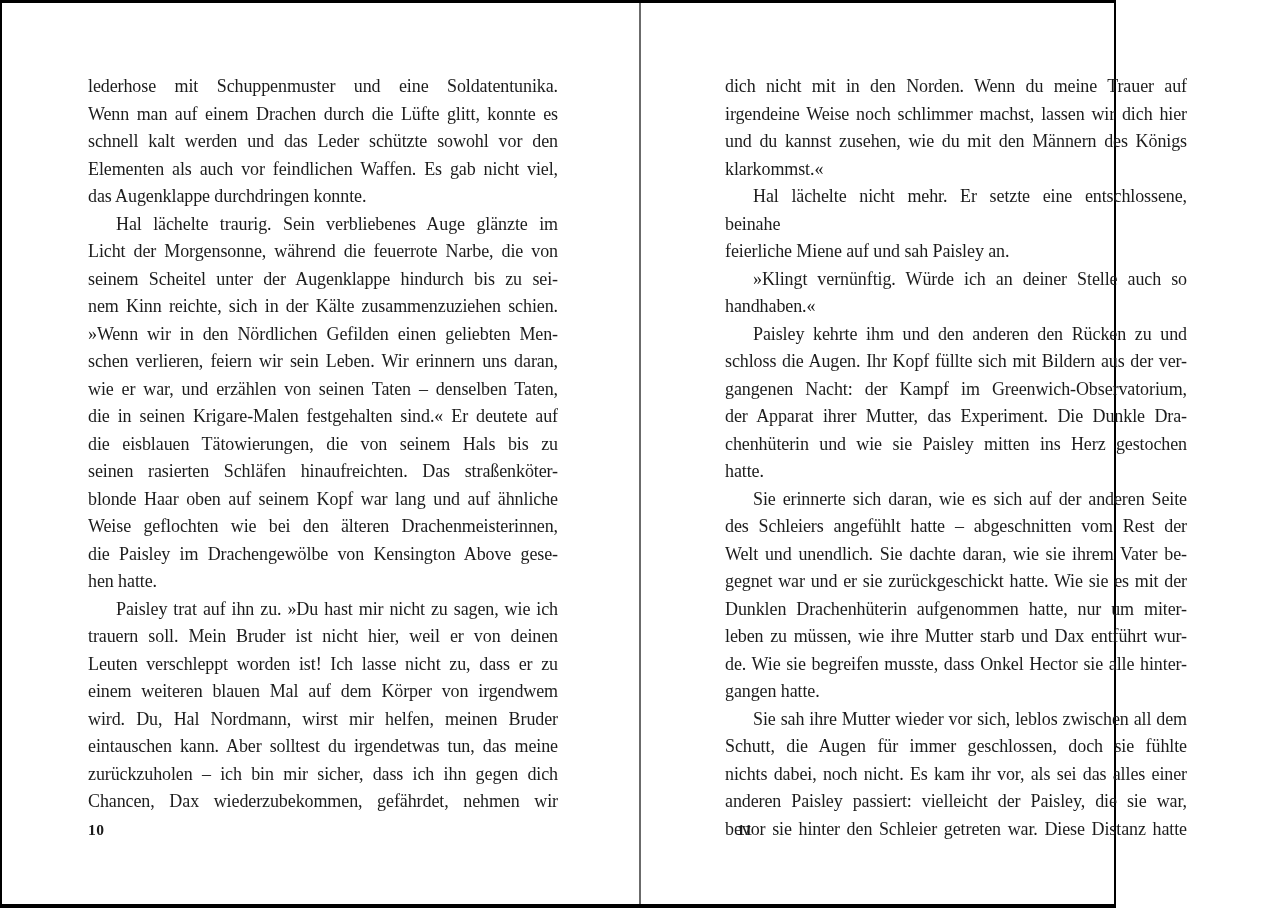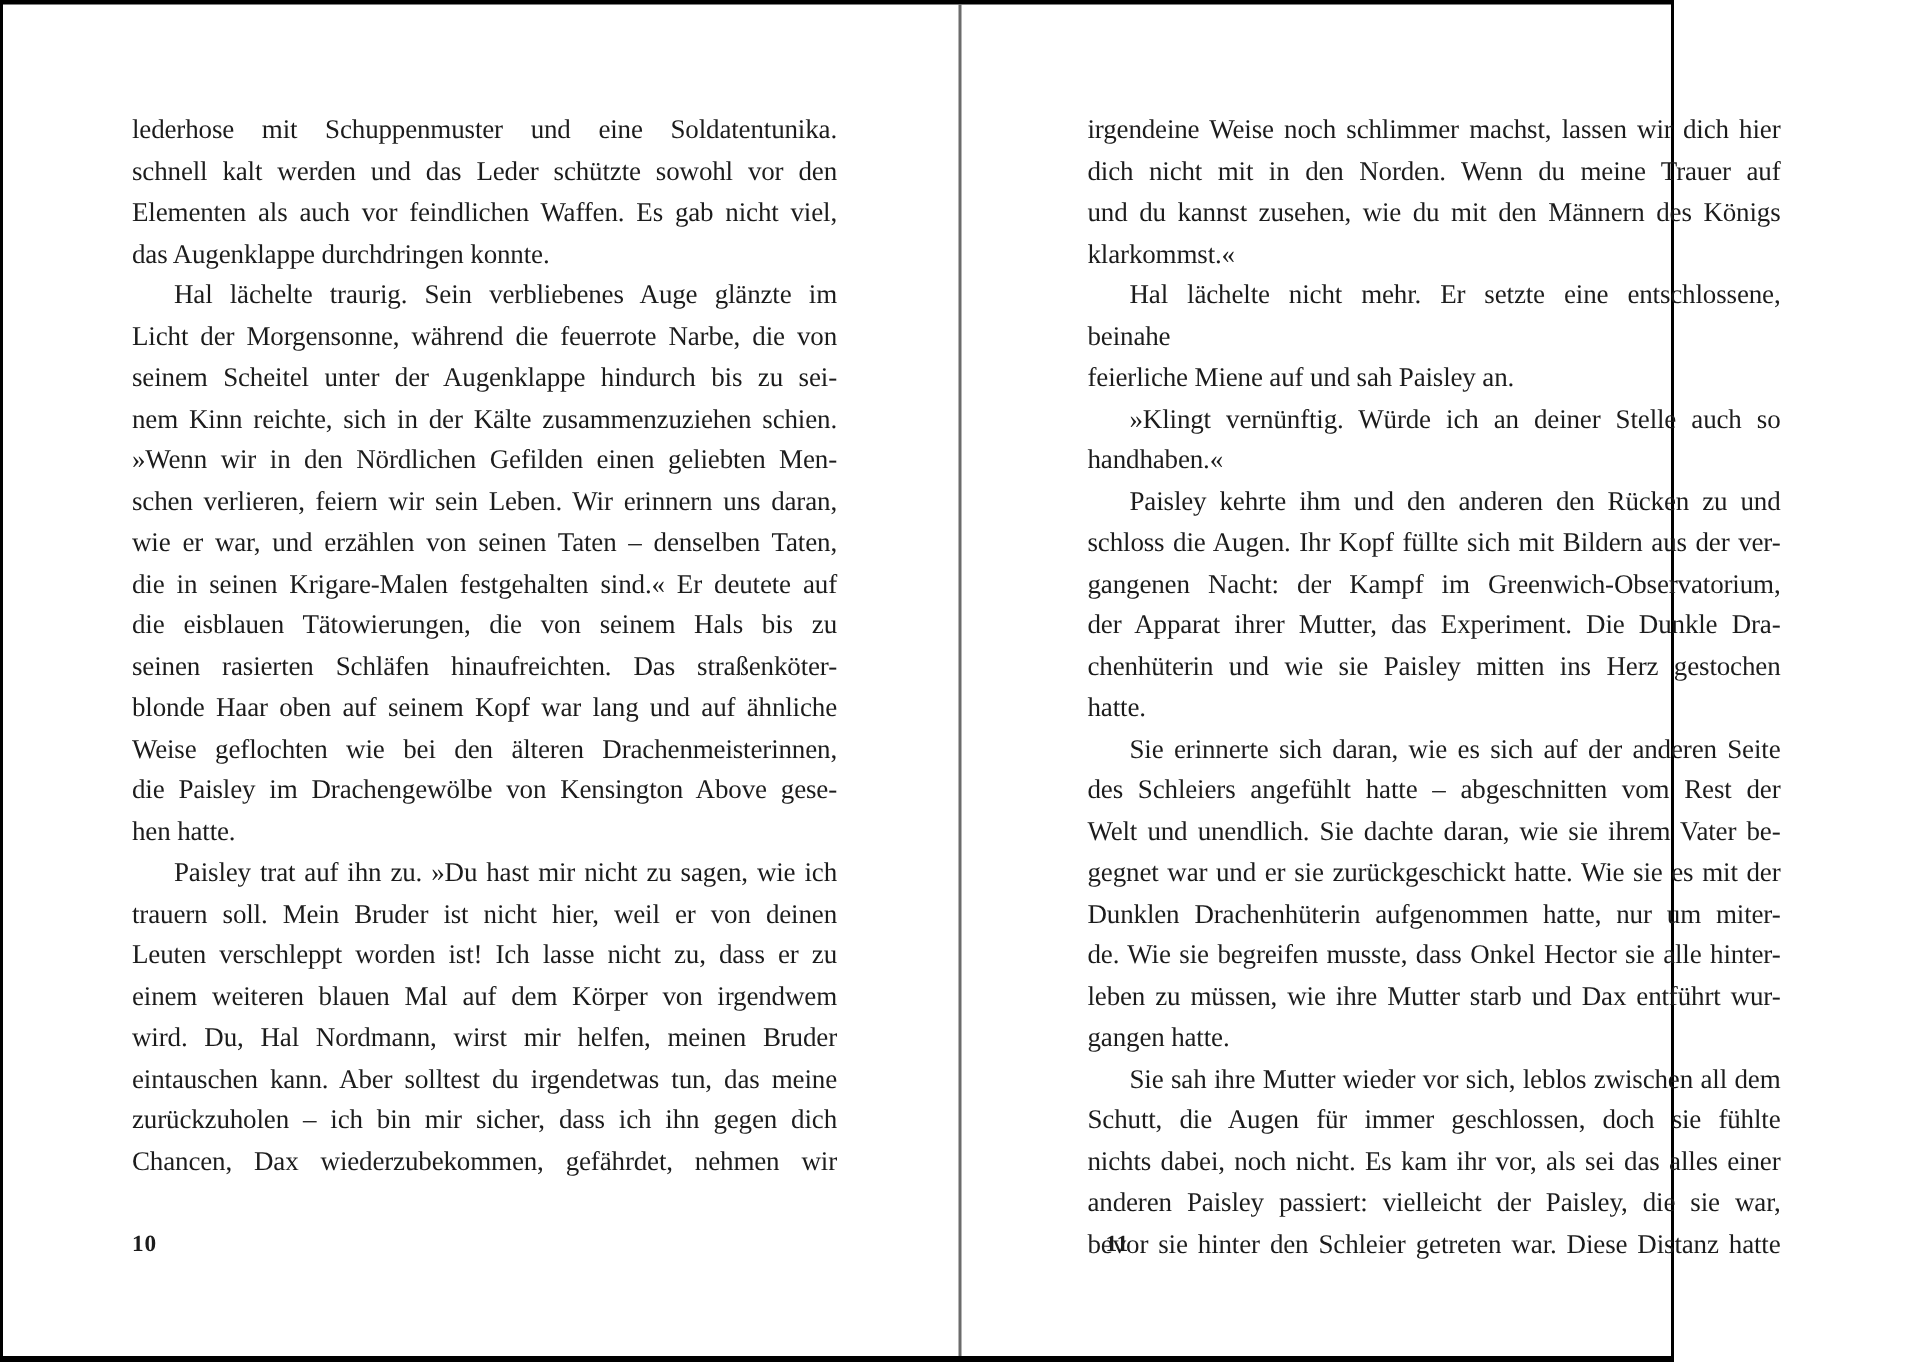--- a/index.html
+++ b/index.html
@@ -66,20 +66,21 @@
   .page.right .page-number { left: 96px; width: 462px; }
 </style>
 </head>
 <body>
 
 <div class="book" style="--paper: #ffffff; --ink: #1c1c1c; --frame: #000000; --divider: #6b6b6b;">
 
   <div class="page left">
     <div class="textblock">
         <div class="line">lederhose mit Schuppenmuster und eine Soldatentunika.</div>
+        <div class="line">Wenn man auf einem Drachen durch die Lüfte glitt, konnte es</div>
         <div class="line">schnell kalt werden und das Leder schützte sowohl vor den</div>
         <div class="line">Elementen als auch vor feindlichen Waffen. Es gab nicht viel,</div>
         <div class="line para-end">das Augenklappe durchdringen konnte.</div>
         <div class="line indent">Hal lächelte traurig. Sein verbliebenes Auge glänzte im</div>
         <div class="line">Licht der Morgensonne, während die feuerrote Narbe, die von</div>
         <div class="line">seinem Scheitel unter der Augenklappe hindurch bis zu sei-</div>
         <div class="line">nem Kinn reichte, sich in der Kälte zusammenzuziehen schien.</div>
         <div class="line">»Wenn wir in den Nördlichen Gefilden einen geliebten Men-</div>
         <div class="line">schen verlieren, feiern wir sein Leben. Wir erinnern uns daran,</div>
         <div class="line">wie er war, und erzählen von seinen Taten – denselben Taten,</div>
@@ -99,41 +100,41 @@
         <div class="line">zurückzuholen – ich bin mir sicher, dass ich ihn gegen dich</div>
         <div class="line">Chancen, Dax wiederzubekommen, gefährdet, nehmen wir</div>
       </div>
     <div class="page-number">10</div>
   </div>
 
   <div class="spine-divider"></div>
 
   <div class="page right">
     <div class="textblock">
+        <div class="line">dich nicht mit in den Norden. Wenn du meine Trauer auf</div>
         <div class="line">irgendeine Weise noch schlimmer machst, lassen wir dich hier</div>
-        <div class="line">dich nicht mit in den Norden. Wenn du meine Trauer auf</div>
         <div class="line">und du kannst zusehen, wie du mit den Männern des Königs</div>
         <div class="line para-end">klarkommst.«</div>
         <div class="line indent">Hal lächelte nicht mehr. Er setzte eine entschlossene, beinahe</div>
         <div class="line para-end">feierliche Miene auf und sah Paisley an.</div>
         <div class="line indent">»Klingt vernünftig. Würde ich an deiner Stelle auch so</div>
         <div class="line para-end">handhaben.«</div>
         <div class="line indent">Paisley kehrte ihm und den anderen den Rücken zu und</div>
         <div class="line">schloss die Augen. Ihr Kopf füllte sich mit Bildern aus der ver-</div>
         <div class="line">gangenen Nacht: der Kampf im Greenwich-Observatorium,</div>
         <div class="line">der Apparat ihrer Mutter, das Experiment. Die Dunkle Dra-</div>
         <div class="line">chenhüterin und wie sie Paisley mitten ins Herz gestochen</div>
         <div class="line para-end">hatte.</div>
         <div class="line indent">Sie erinnerte sich daran, wie es sich auf der anderen Seite</div>
         <div class="line">des Schleiers angefühlt hatte – abgeschnitten vom Rest der</div>
         <div class="line">Welt und unendlich. Sie dachte daran, wie sie ihrem Vater be-</div>
         <div class="line">gegnet war und er sie zurückgeschickt hatte. Wie sie es mit der</div>
         <div class="line">Dunklen Drachenhüterin aufgenommen hatte, nur um miter-</div>
+        <div class="line">leben zu müssen, wie ihre Mutter starb und Dax entführt wur-</div>
         <div class="line">de. Wie sie begreifen musste, dass Onkel Hector sie alle hinter-</div>
-        <div class="line">leben zu müssen, wie ihre Mutter starb und Dax entführt wur-</div>
         <div class="line para-end">gangen hatte.</div>
         <div class="line indent">Sie sah ihre Mutter wieder vor sich, leblos zwischen all dem</div>
         <div class="line">Schutt, die Augen für immer geschlossen, doch sie fühlte</div>
         <div class="line">nichts dabei, noch nicht. Es kam ihr vor, als sei das alles einer</div>
         <div class="line">anderen Paisley passiert: vielleicht der Paisley, die sie war,</div>
         <div class="line">bevor sie hinter den Schleier getreten war. Diese Distanz hatte</div>
       </div>
     <div class="page-number">11</div>
   </div>
 

